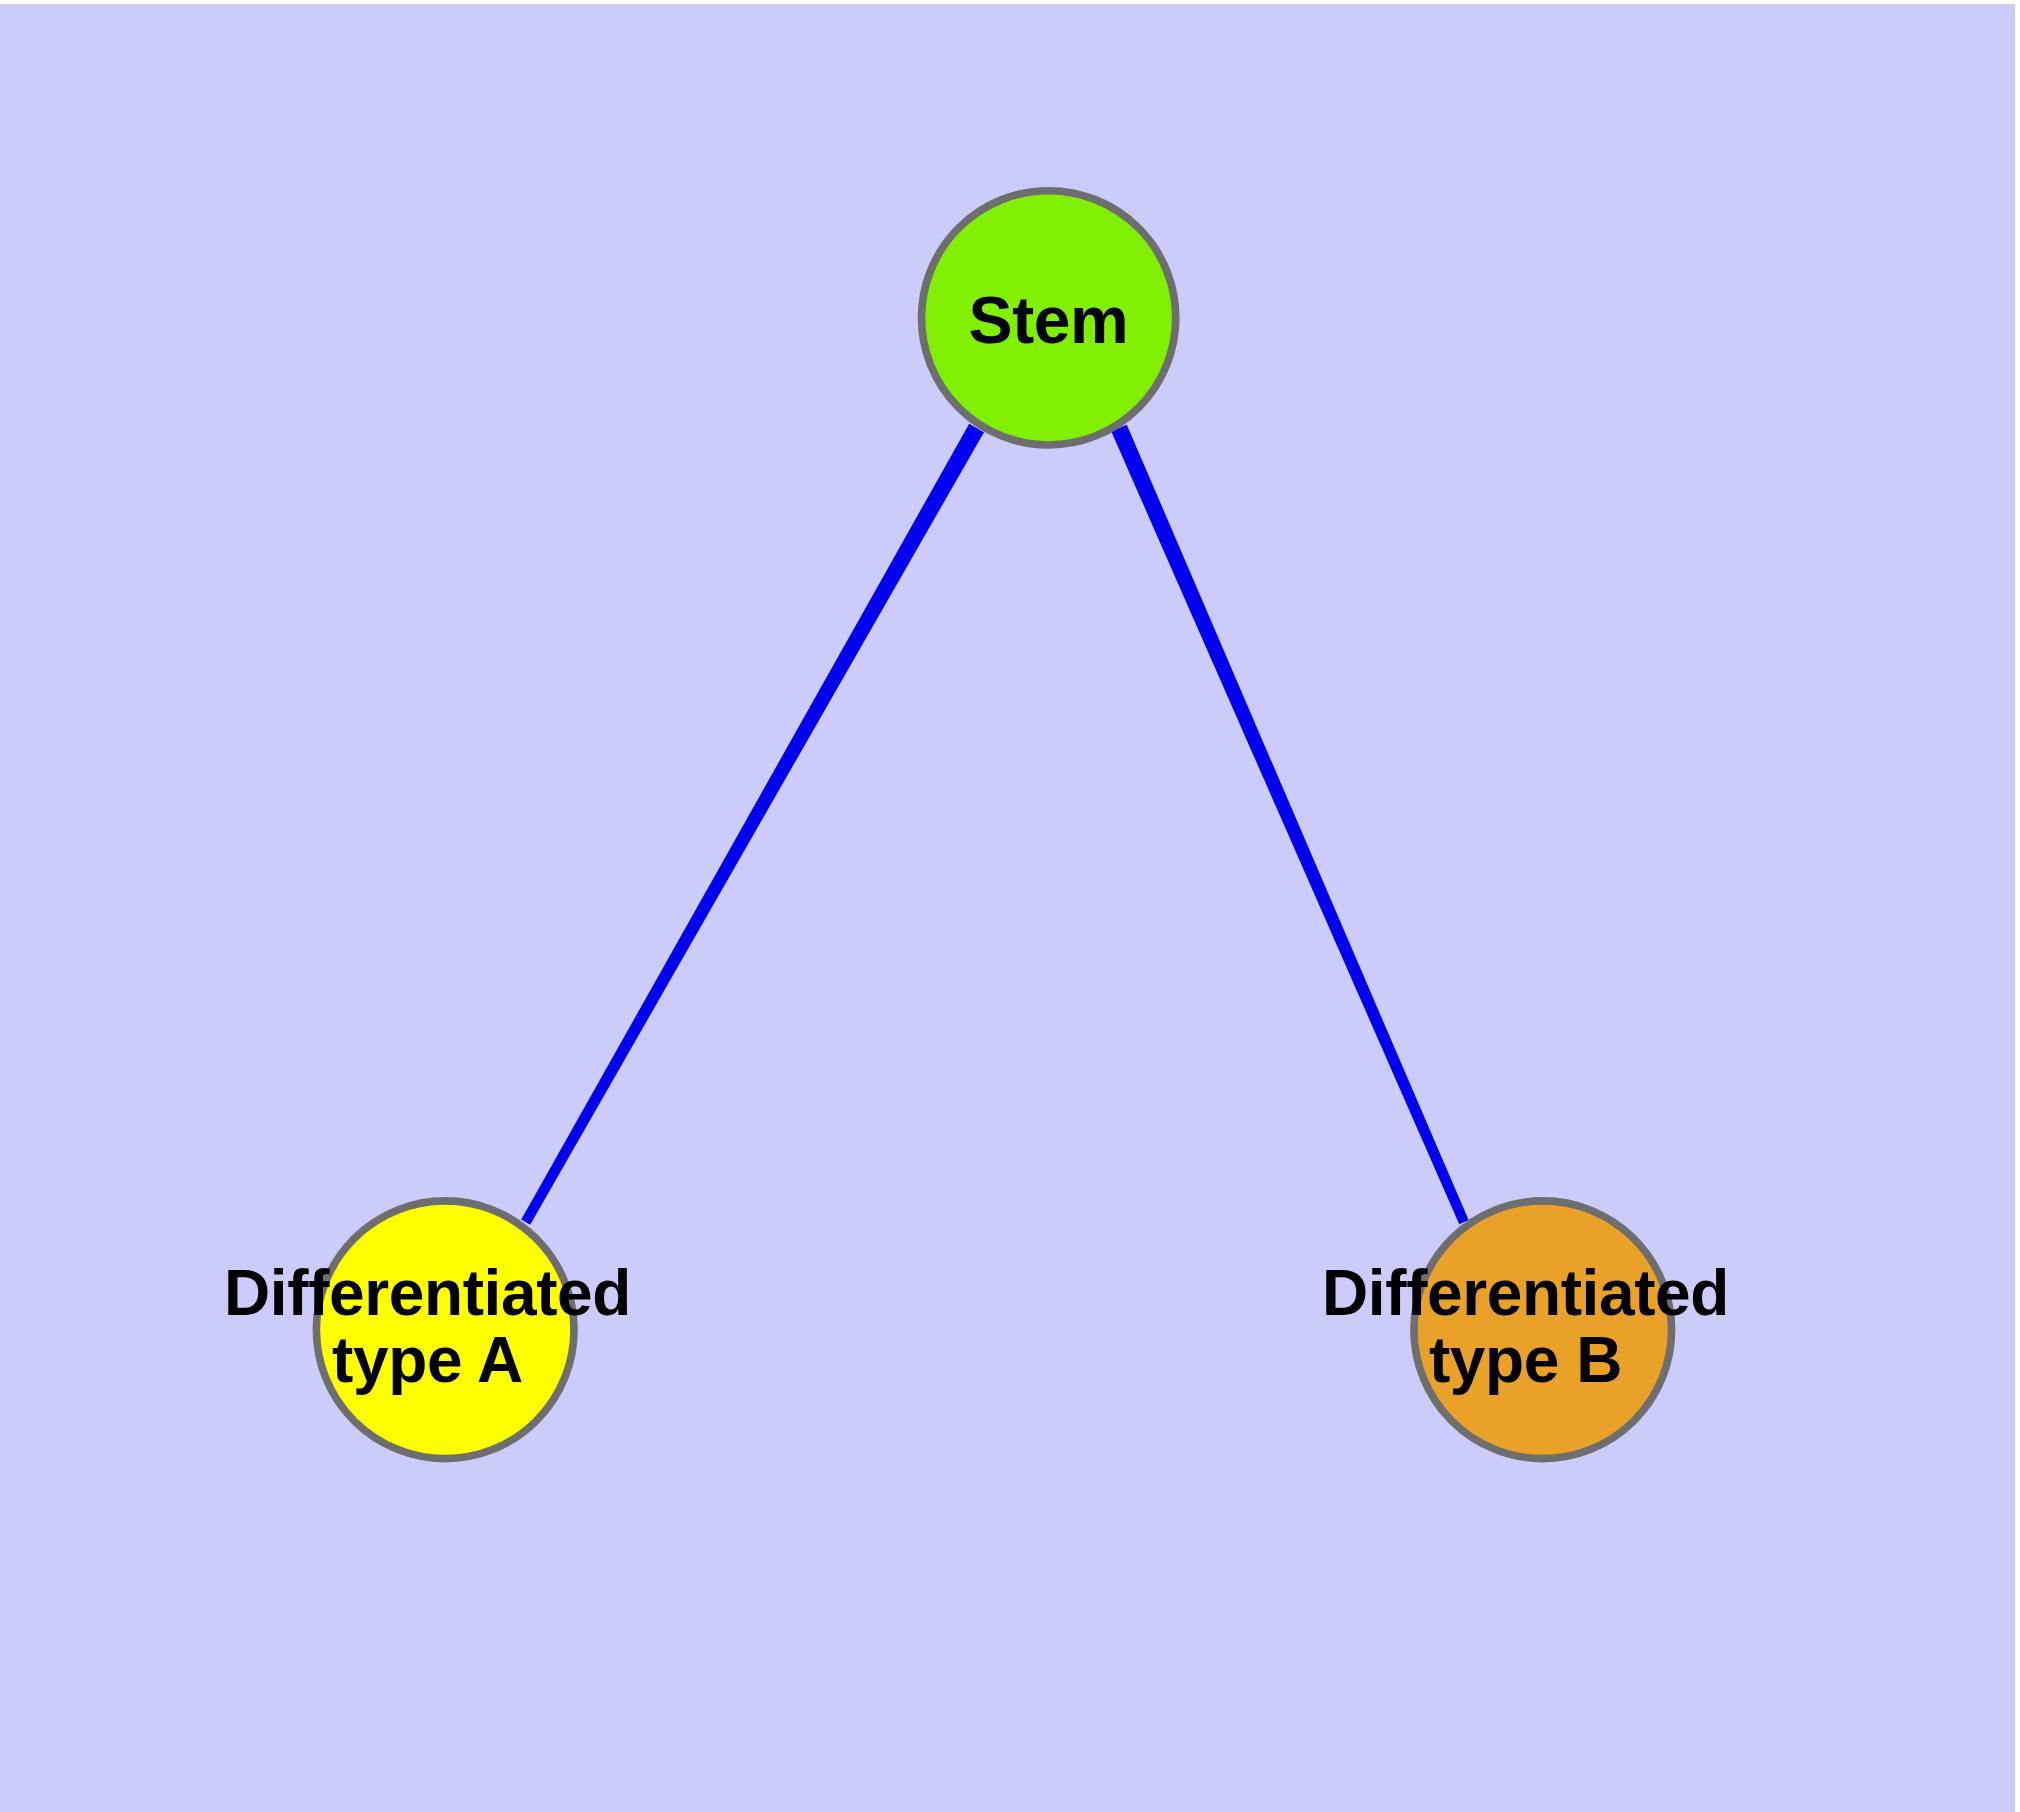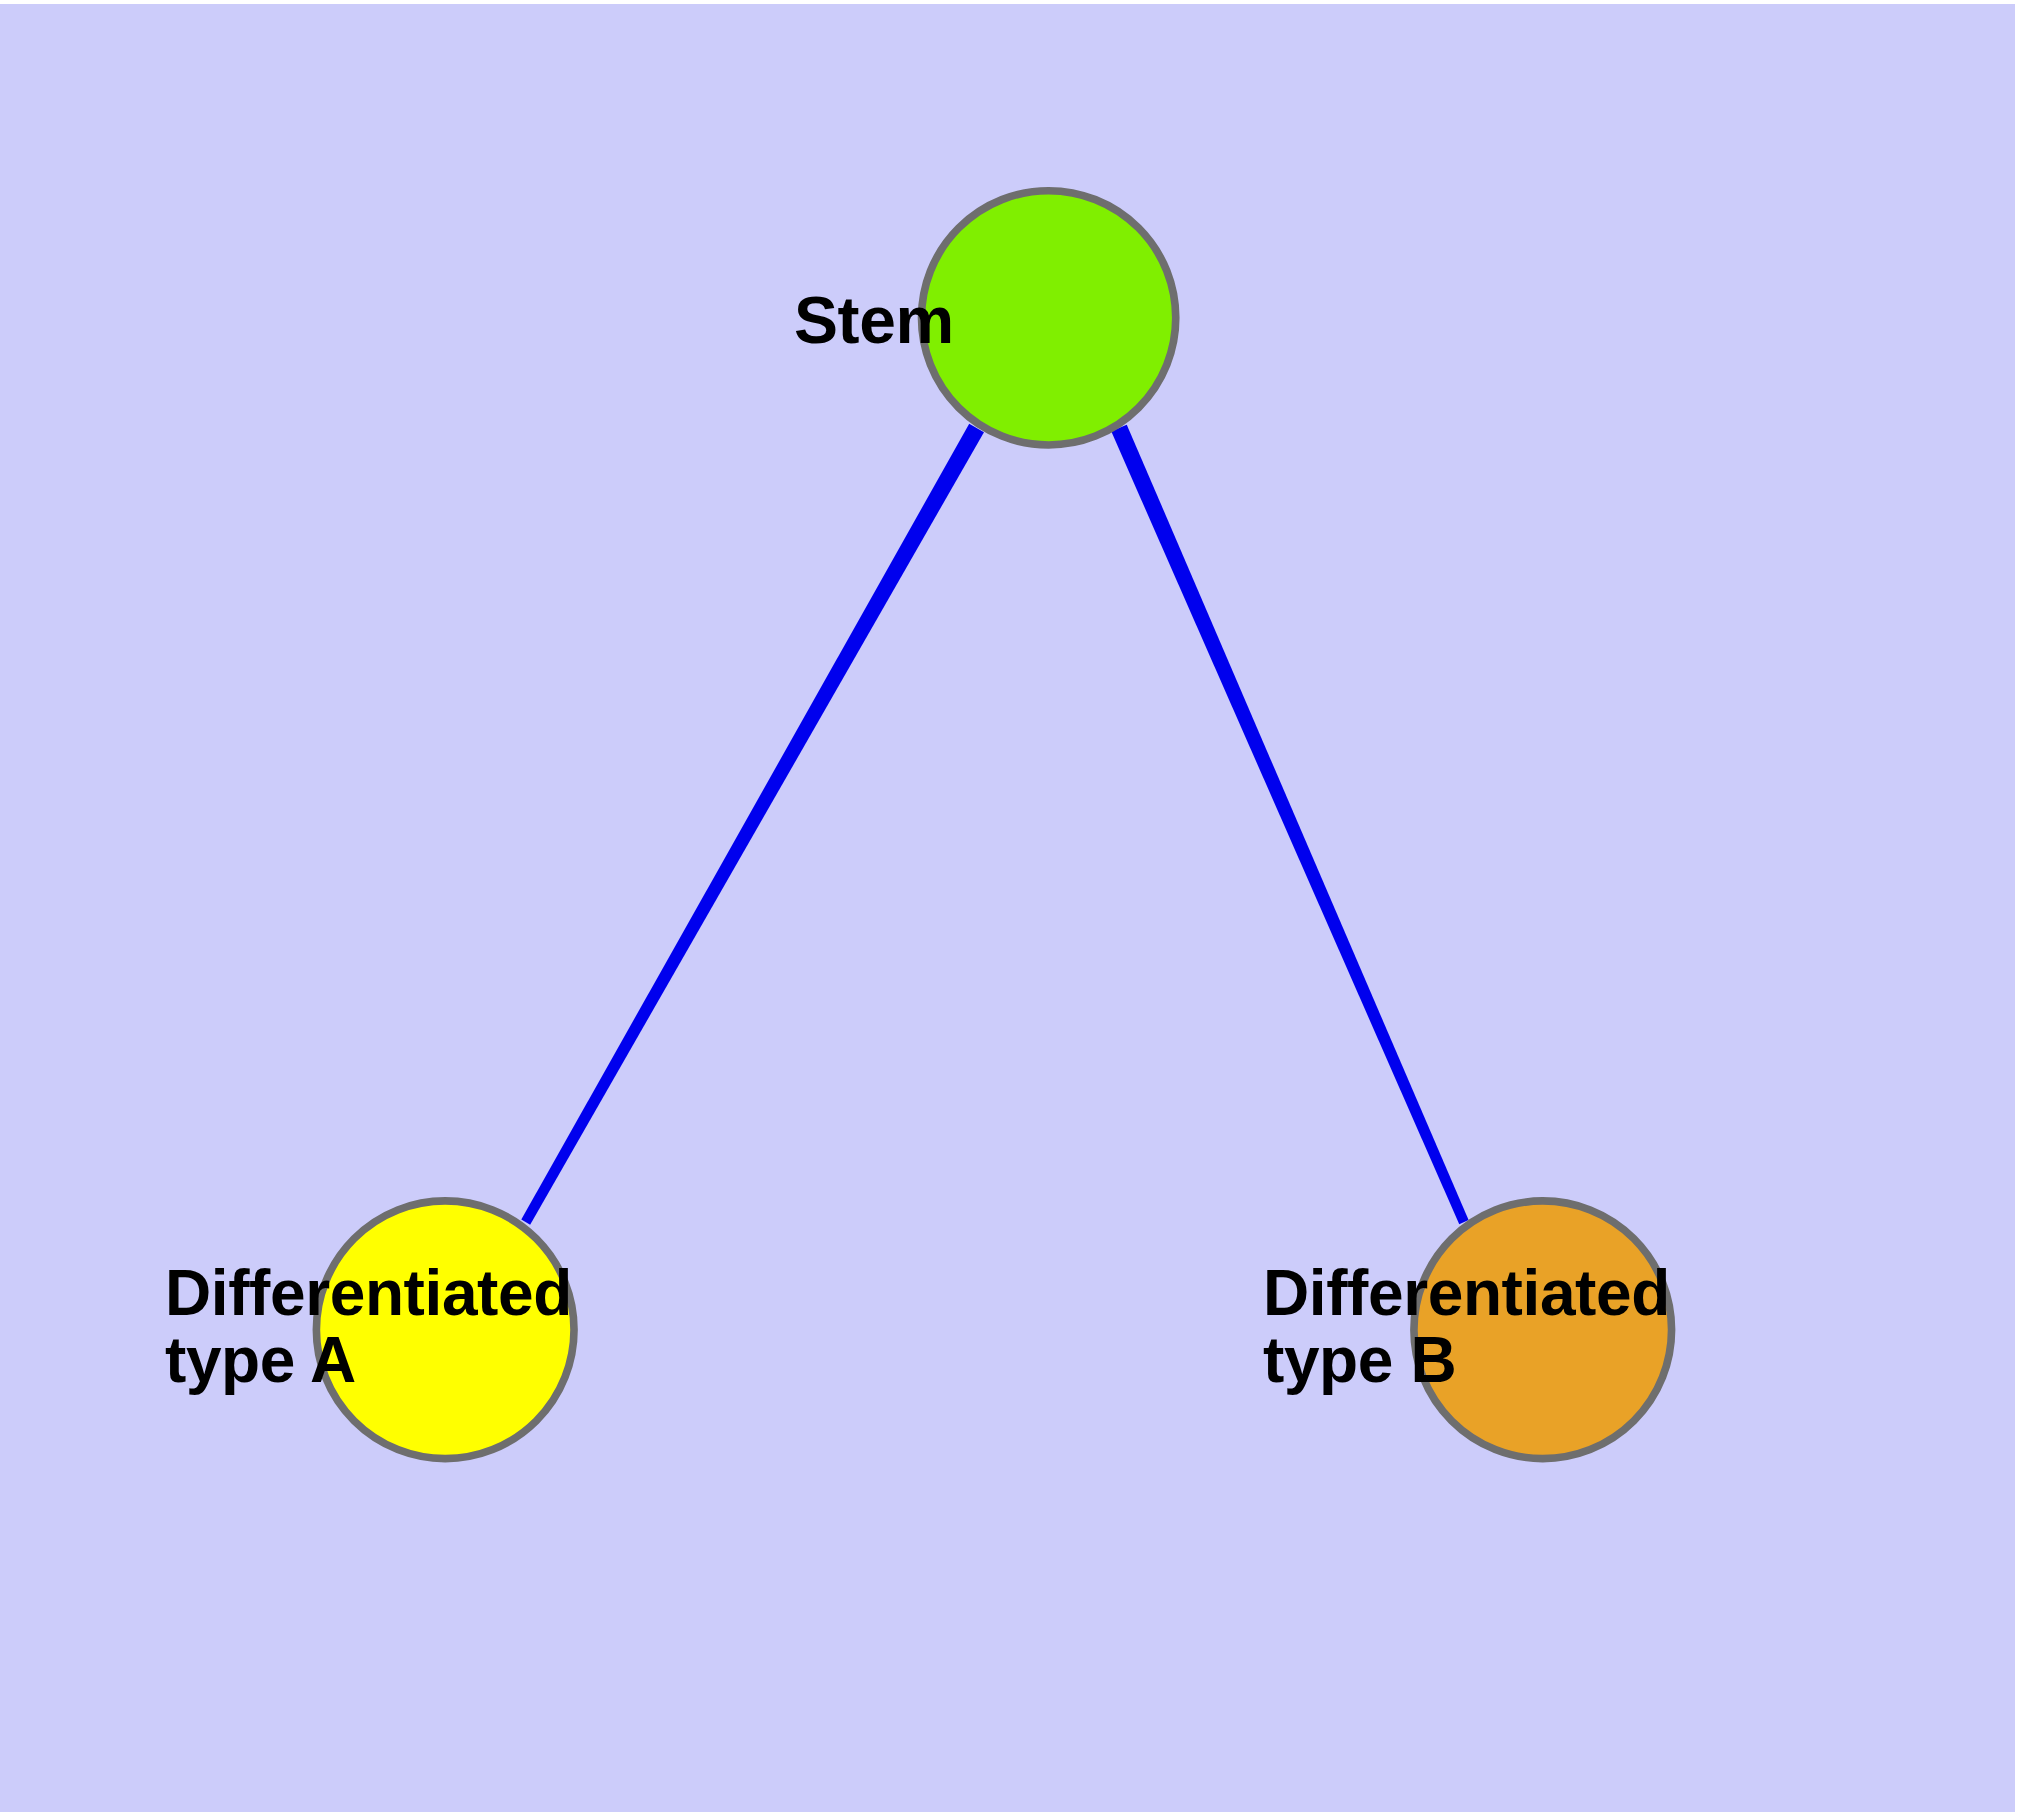--- a/index.html
+++ b/index.html
@@ -26,21 +26,21 @@
   }
   #graph-svg {
     position: absolute;
     left: 0;
     top: 0;
     width: 2021px;
     height: 1812px;
   }
   .node-label {
     position: absolute;
-    text-align: left;
+    text-align: center;
     font-weight: bold;
     color: #000000;
     line-height: 1.04;
     white-space: pre;
     pointer-events: none;
     letter-spacing: -0.4px;
   }
   #label-stem {
     font-size: 66px;
     left: 794px;

